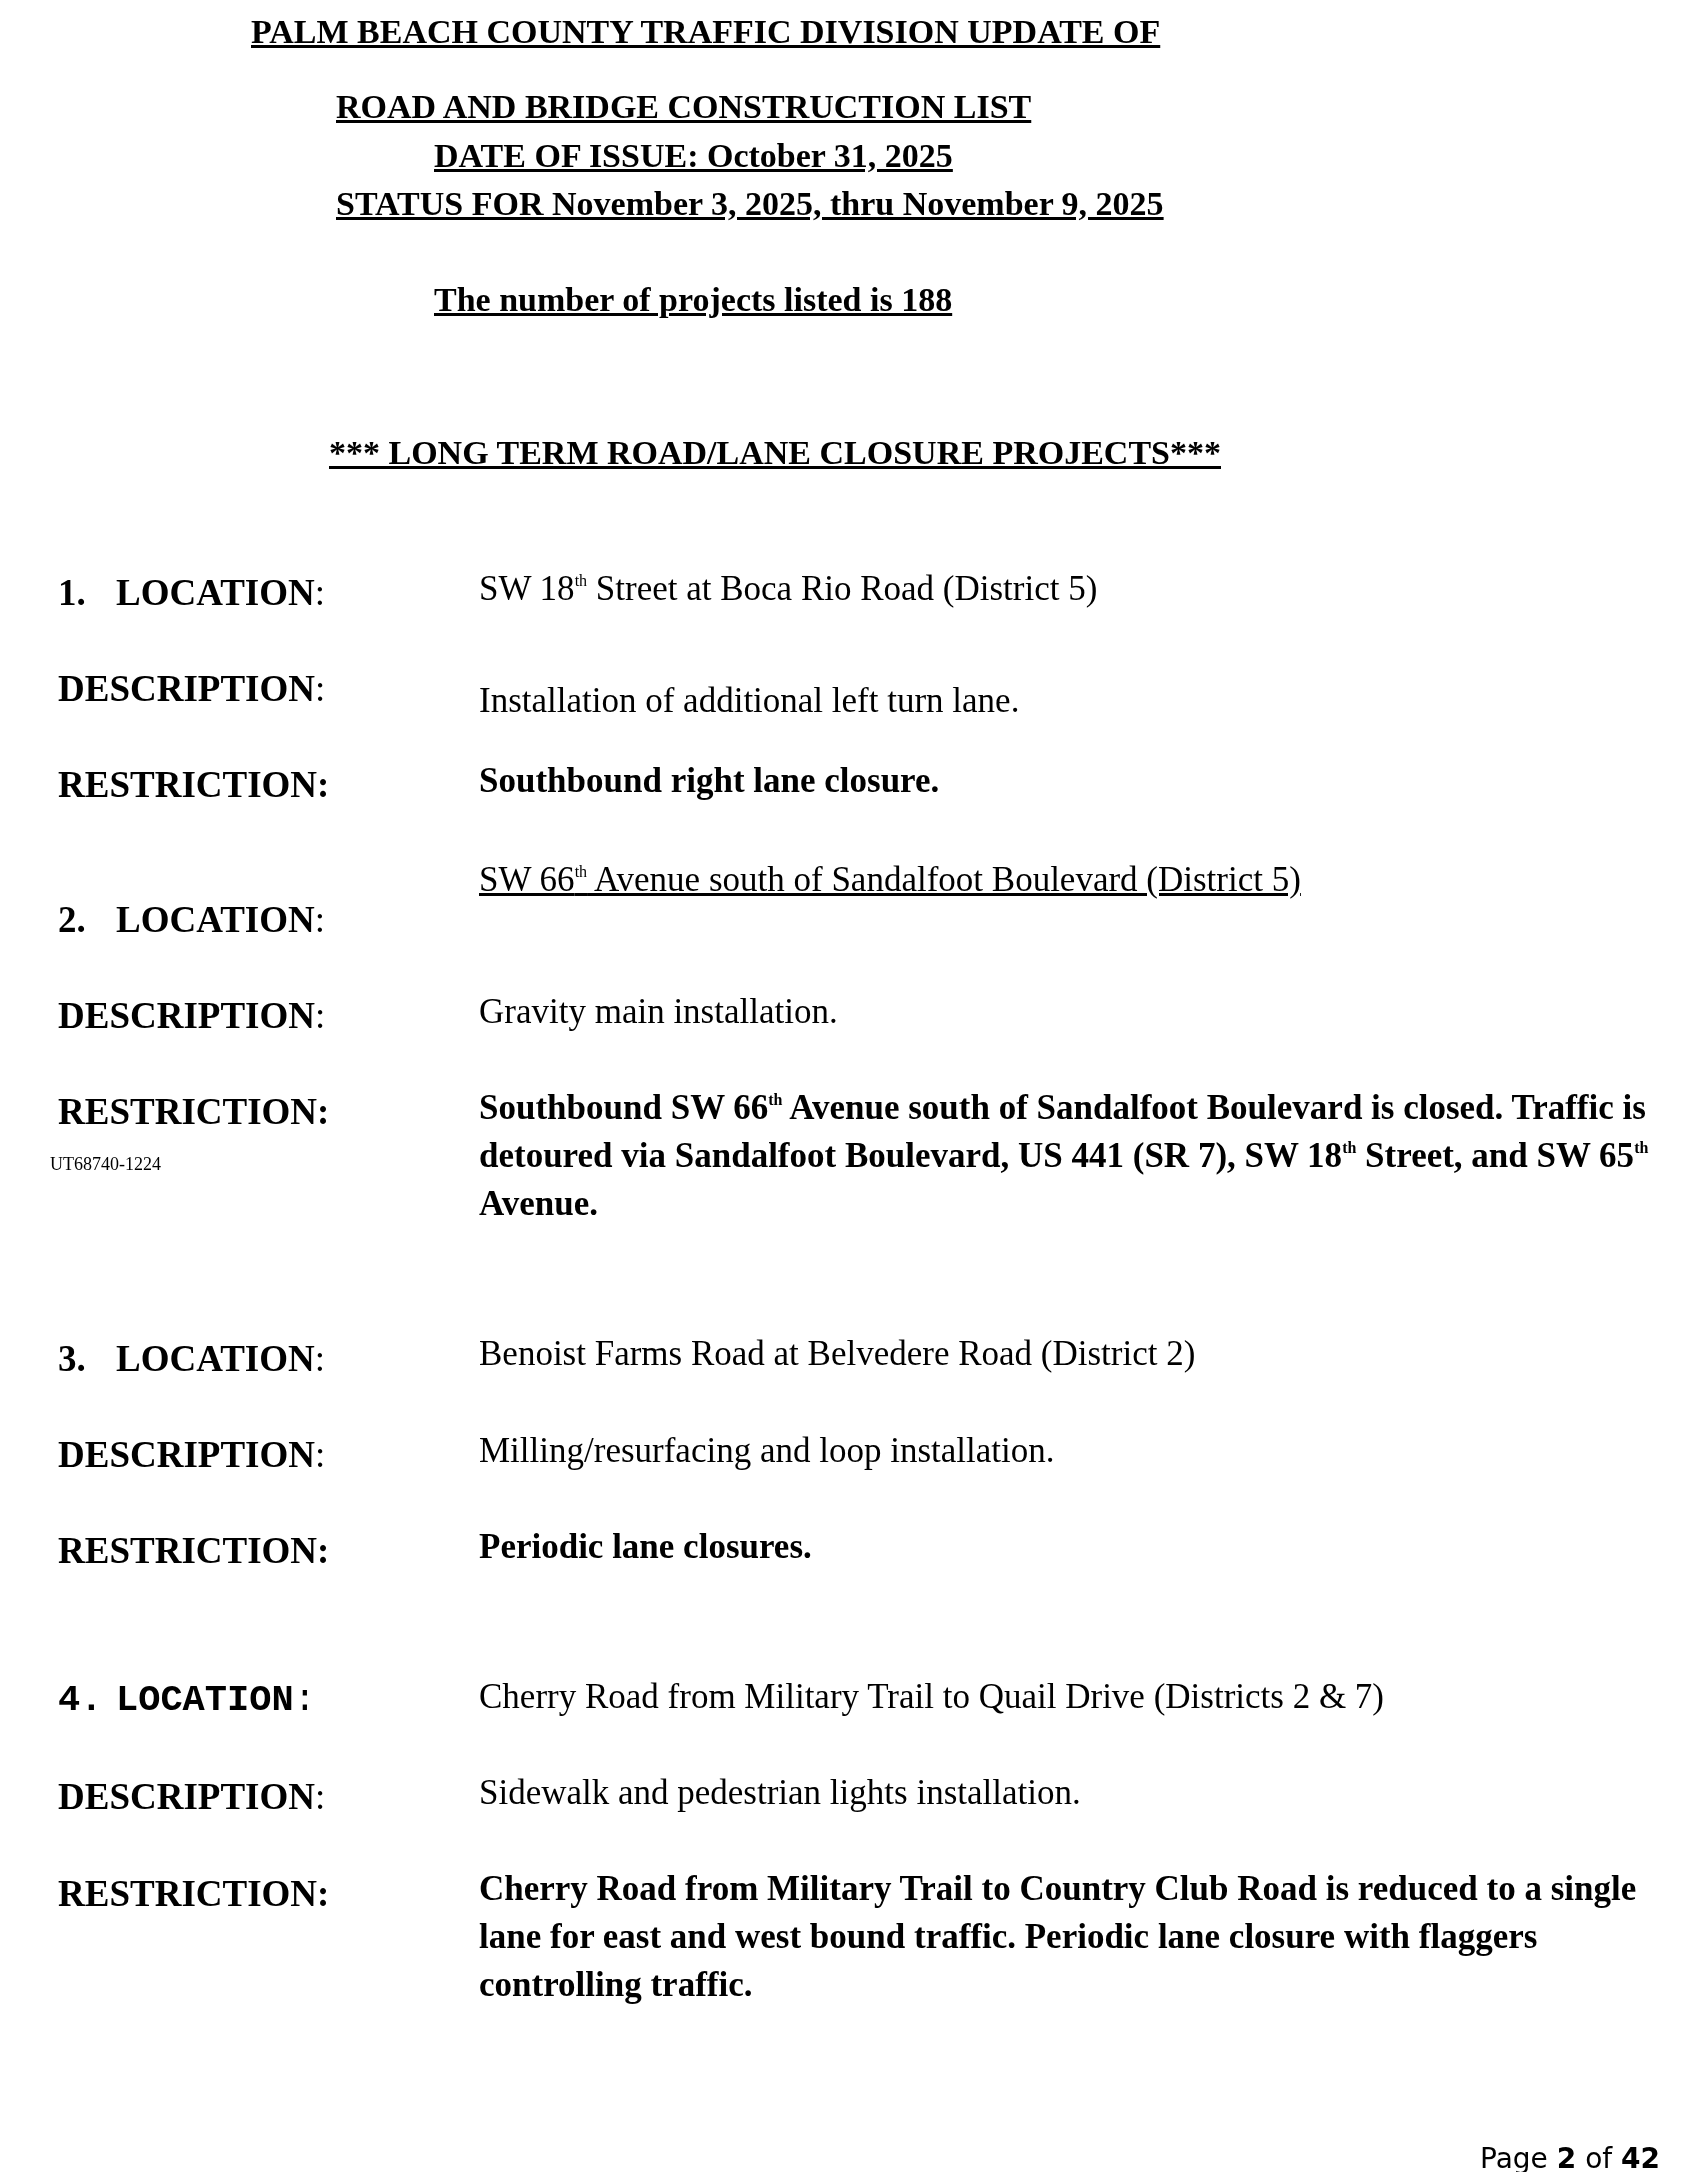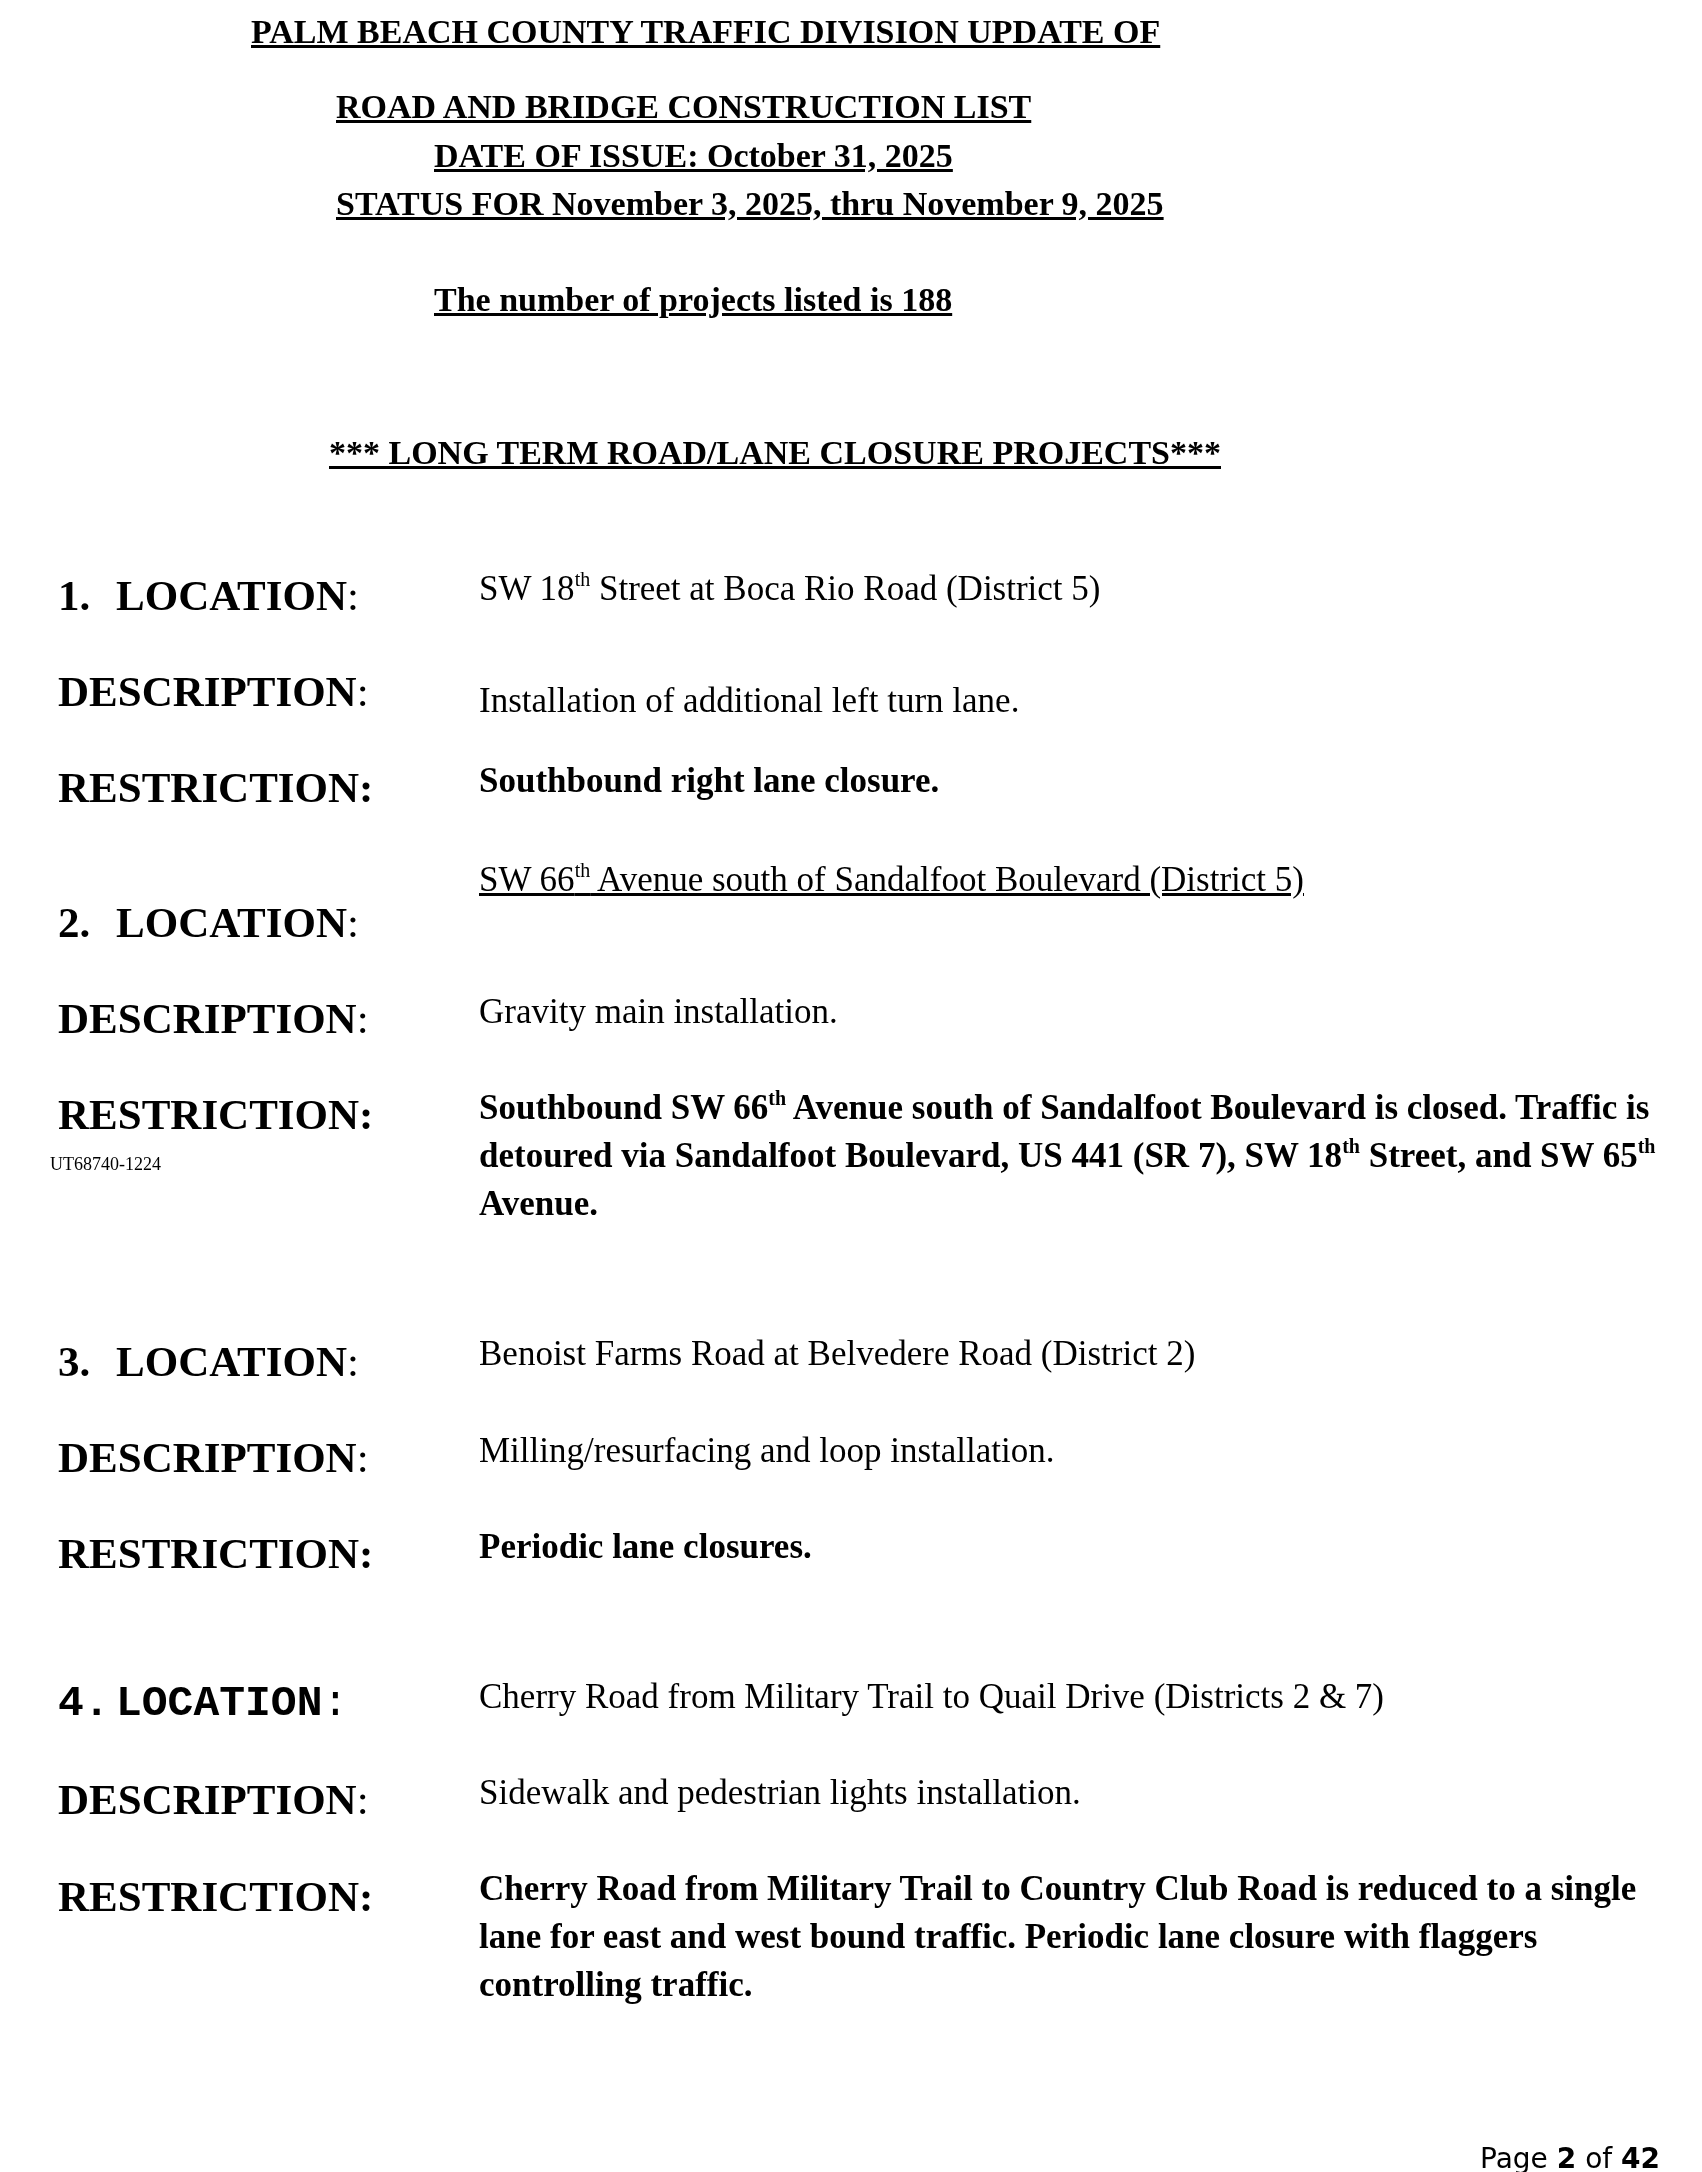--- a/index.html
+++ b/index.html
@@ -1,26 +1,26 @@
 <!DOCTYPE html>
 <html style="font-size:12.3px"><head>
 <meta charset="utf-8">
 <style>
   html, body { margin: 0; padding: 0; background: #ffffff; }
   body {
     width: 1703px; height: 2172px; position: relative; overflow: hidden;
     font-family: "Liberation Serif", "DejaVu Serif", serif; color: #000;
   }
   .hdr { position: absolute; font-weight: bold; font-size: 34px; white-space: nowrap; line-height: 1; text-decoration: underline; }
-  .label { position: absolute; left: 58px; font-size: 43px; white-space: nowrap; line-height: 1; }
+  .label { position: absolute; left: 58px; font-size: 37px; white-space: nowrap; line-height: 1; }
   .label b { font-weight: bold; }
   .num { display: inline-block; width: 58px; font-weight: bold; }
   .val { position: absolute; left: 479px; font-size: 35px; line-height: 48px; width: 1185px; }
   .val.bold { font-weight: bold; }
-  sup { font-size: 20px; vertical-align: 14px; line-height: 0; }
+  sup { font-size: 16px; vertical-align: 14px; line-height: 0; }
   .code { position: absolute; left: 50px; font-size: 18px; white-space: nowrap; }
   .footer { position: absolute; right: 43px; top: 2145px; font-family: "DejaVu Sans", "Liberation Sans", sans-serif; font-size: 28px; line-height: 1; white-space: nowrap; }
   .footer b { font-weight: bold; }
 </style>
 </head>
 <body>
 
 <div class="hdr" style="left:251px; top:15.4px;">PALM BEACH COUNTY TRAFFIC DIVISION UPDATE OF</div>
 <div class="hdr" style="left:336px; top:90px;">ROAD AND BRIDGE CONSTRUCTION LIST</div>
 <div class="hdr" style="left:434px; top:139px;">DATE OF ISSUE: October 31, 2025</div>

